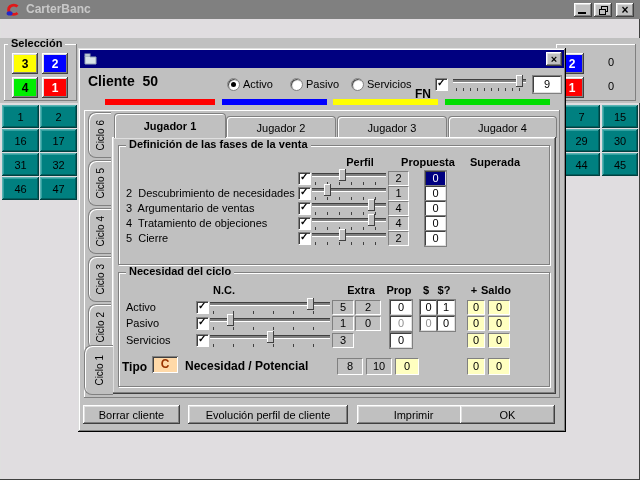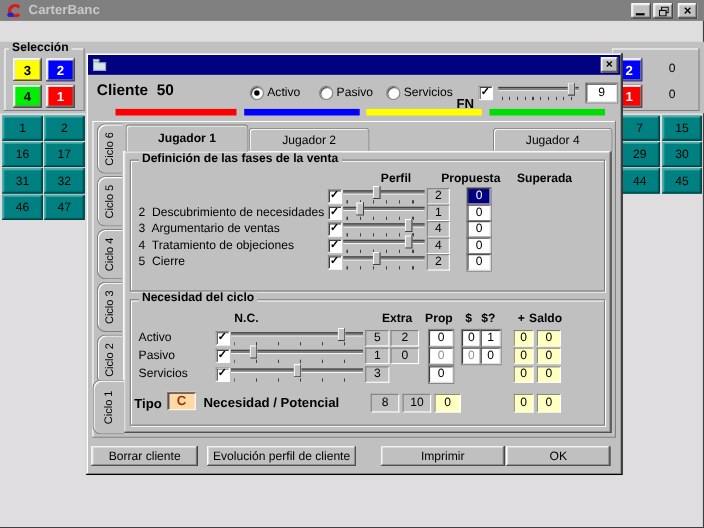--- a/index.html
+++ b/index.html
@@ -228,20 +228,23 @@
     <div class="vtab active" style="top:297px">
         <span>Ciclo 1</span>
       </div>
 
     <div class="htab active" style="left:36px;width:110px">
         <span>Jugador 1</span>
       </div>
     <div class="htab" style="left:148px;width:108px">
         <span>Jugador 2</span>
       </div>
+    <div class="htab" style="left:259px;width:108px">
+        <span>Jugador 3</span>
+      </div>
     <div class="htab" style="left:370px;width:107px">
         <span>Jugador 4</span>
       </div>
     <div class="abs tpanel"></div>
 
     <div class="abs gbox" style="left:40px;top:97px;width:430px;height:118px;z-index:4"></div>
     <span class="abs grouplabel" style="left:48px;top:91px;z-index:5">Definición de las fases de la venta</span>
     <div class="hdr" style="left:262px;top:108px;width:40px;z-index:5">Perfil</div>
     <div class="hdr" style="left:320px;top:108px;width:60px;z-index:5">Propuesta</div>
     <div class="hdr" style="left:387px;top:108px;width:60px;z-index:5">Superada</div>
@@ -368,24 +371,24 @@
     <span class="lbl" style="left:107px;top:311px;font-weight:bold;font-size:12px;z-index:5">Necesidad / Potencial</span>
     <div class="graybox" style="left:259px;top:310px;width:24px;height:15px;line-height:15px;z-index:5">8</div>
     <div class="graybox" style="left:288px;top:310px;width:24px;height:15px;line-height:15px;z-index:5">10</div>
     <div class="ybox" style="left:317px;top:310px;width:22px;height:15px;line-height:15px;z-index:5">0</div>
     <div class="ybox" style="left:389px;top:310px;width:16px;height:15px;line-height:15px;z-index:5">0</div>
     <div class="ybox" style="left:410px;top:310px;width:20px;height:15px;line-height:15px;z-index:5">0</div>
 
     <div class="btn dbtn" style="left:5px;width:97px">
         <span>Borrar cliente</span>
       </div>
-    <div class="btn dbtn" style="left:110px;width:136px">
+    <div class="btn dbtn" style="left:110px;width:160px">
         <span>Evolución perfil de cliente</span>
       </div>
-    <div class="btn dbtn" style="left:268px;width:113px">
+    <div class="btn dbtn" style="left:279px;width:113px">
         <span>Imprimir</span>
       </div>
     <div class="btn dbtn" style="left:382px;width:95px">
         <span>OK</span>
       </div>
   </div>
 
 </div>
 
 </body></html>

